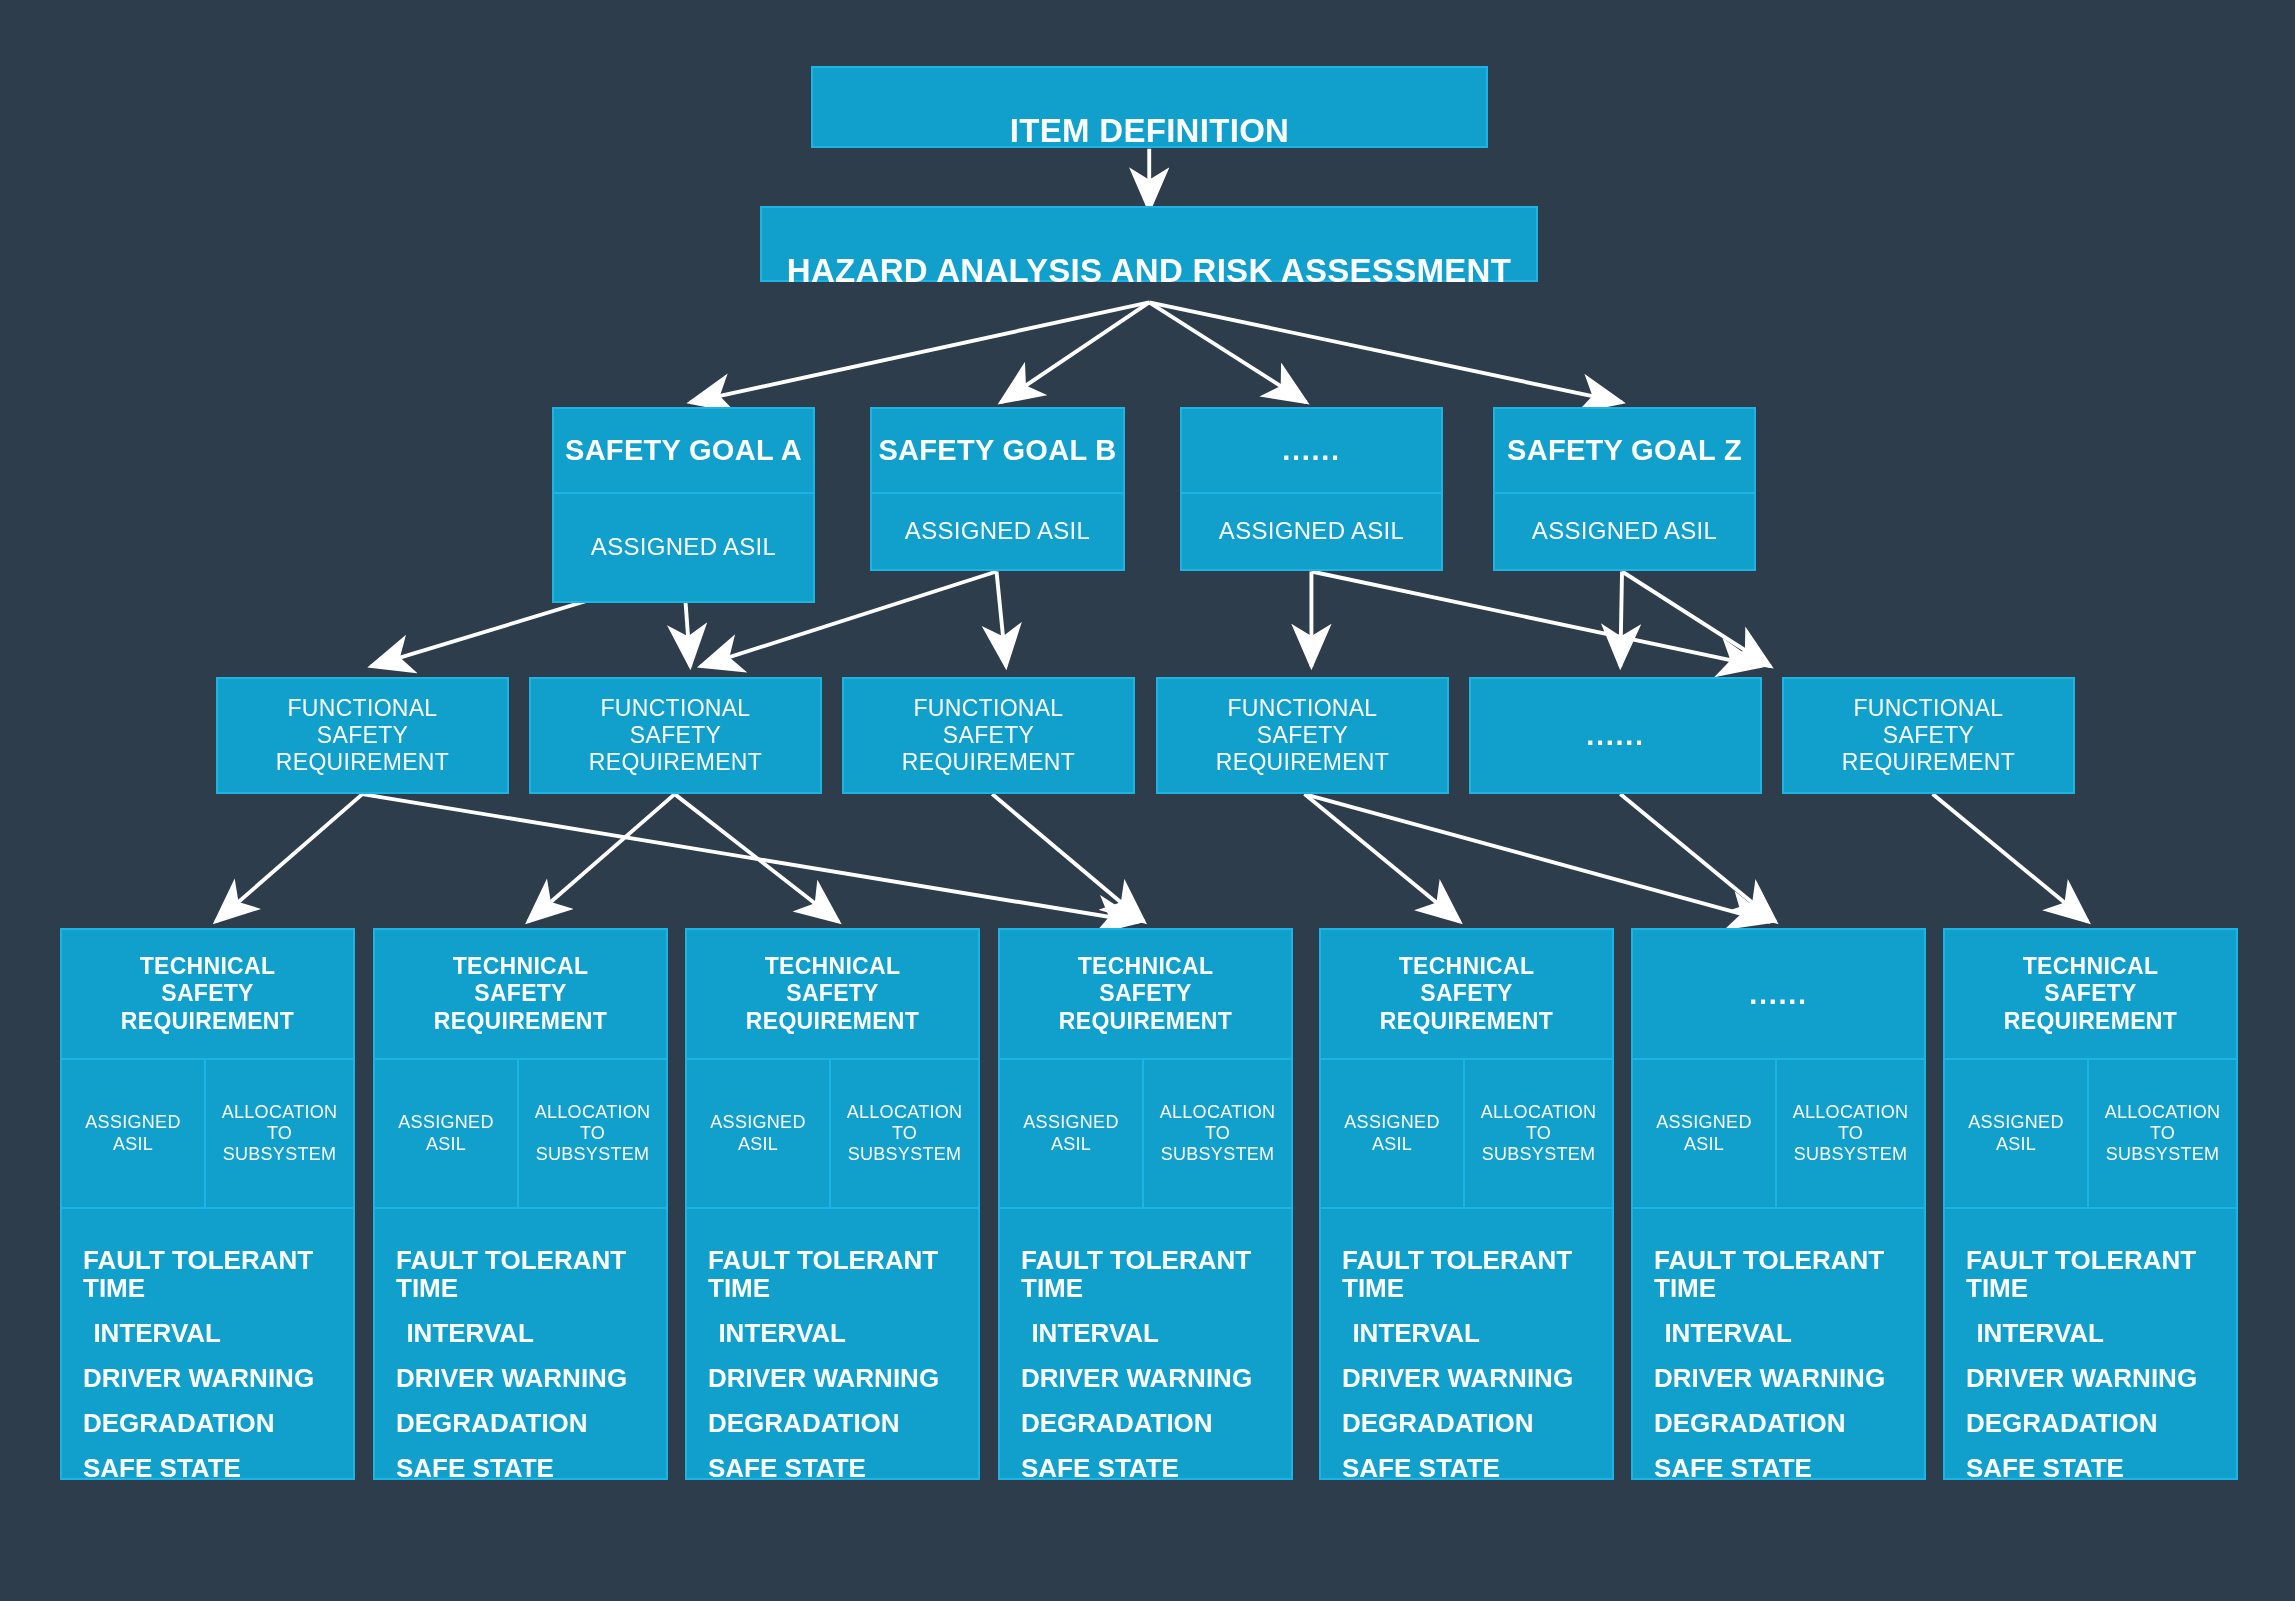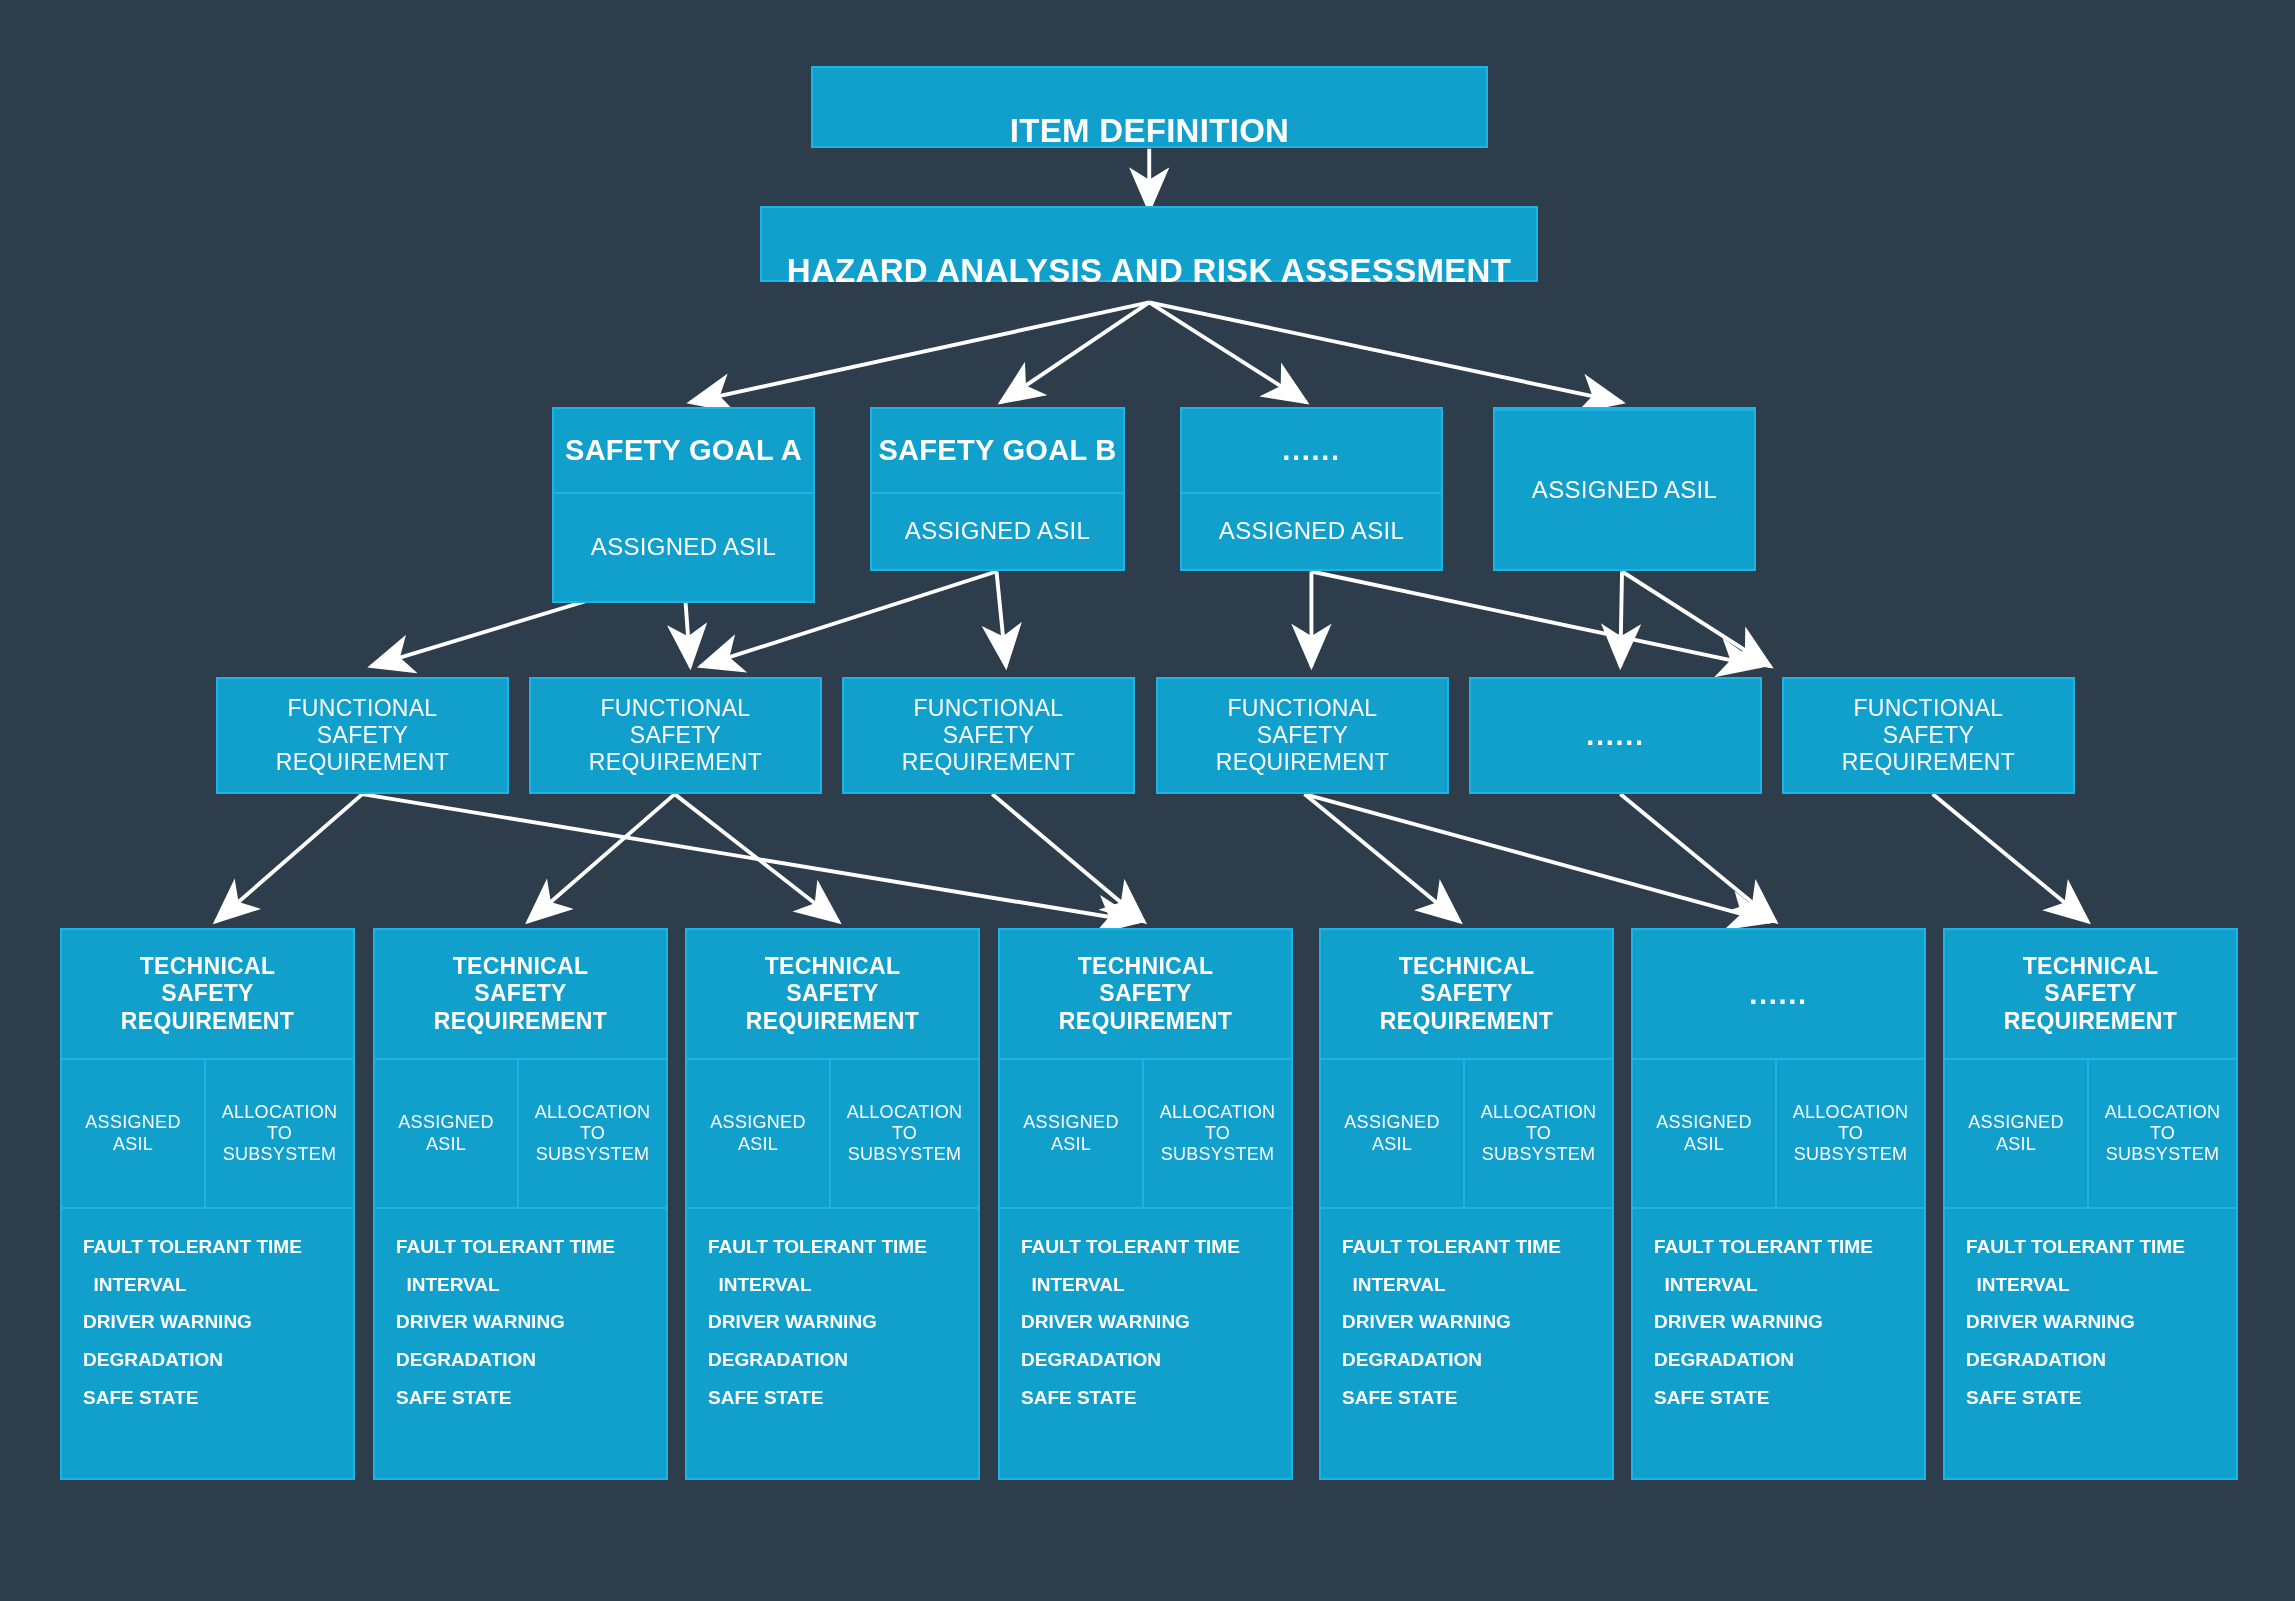--- a/index.html
+++ b/index.html
@@ -55,23 +55,23 @@
   
   .tsr-title { font-size: 23px; font-weight: 700; flex: 0 0 128px; border-radius: 25px; }
   .tsr-midrow { display: flex; flex: 0 0 147px; }
   .tsr-asil { font-size: 18px; font-weight: 400; flex: 0 0 44%; }
   .tsr-alloc { font-size: 18px; font-weight: 400; flex: 1 1 auto; }
   .tsr-list {
     flex: 1 1 auto;
     display: flex;
     flex-direction: column;
     justify-content: flex-start;
-    padding: 28px 0 0 21px;
+    padding: 38px 0 0 21px;
     text-align: left;
-    font-size: 19px;
+    font-size: 26px;
     font-weight: 700;
     line-height: 1.07;
   }
   .tsr-list span { display: block; margin-bottom: 17.3px; }
   .tsr-list span.indent { padding-left: 10.4px; }
   .dots { font-size: 29px; font-weight: 700; letter-spacing: 1.7px; }
 </style>
 </head>
 <body>
 
@@ -138,20 +138,21 @@
     <div class="cell goal-title">SAFETY GOAL B</div>
     <div class="cell goal-asil divider-h">ASSIGNED ASIL</div>
   </div>
 
   <div class="box" style="left:1180px; top:407px; width:263px; height:164px;">
     <div class="cell goal-title dots">......</div>
     <div class="cell goal-asil divider-h">ASSIGNED ASIL</div>
   </div>
 
   <div class="box" style="left:1493px; top:407px; width:263px; height:164px;">
+    <div class="cell goal-title">SAFETY GOAL Z</div>
     <div class="cell goal-asil divider-h">ASSIGNED ASIL</div>
   </div>
 
   <div class="box" style="left:216px; top:677px; width:293px; height:117px;">
     <div class="cell fsr-text" style="padding:0 24px;">FUNCTIONAL SAFETY REQUIREMENT</div>
   </div>
 
   <div class="box" style="left:529px; top:677px; width:293px; height:117px;">
     <div class="cell fsr-text" style="padding:0 24px;">FUNCTIONAL SAFETY REQUIREMENT</div>
   </div>

